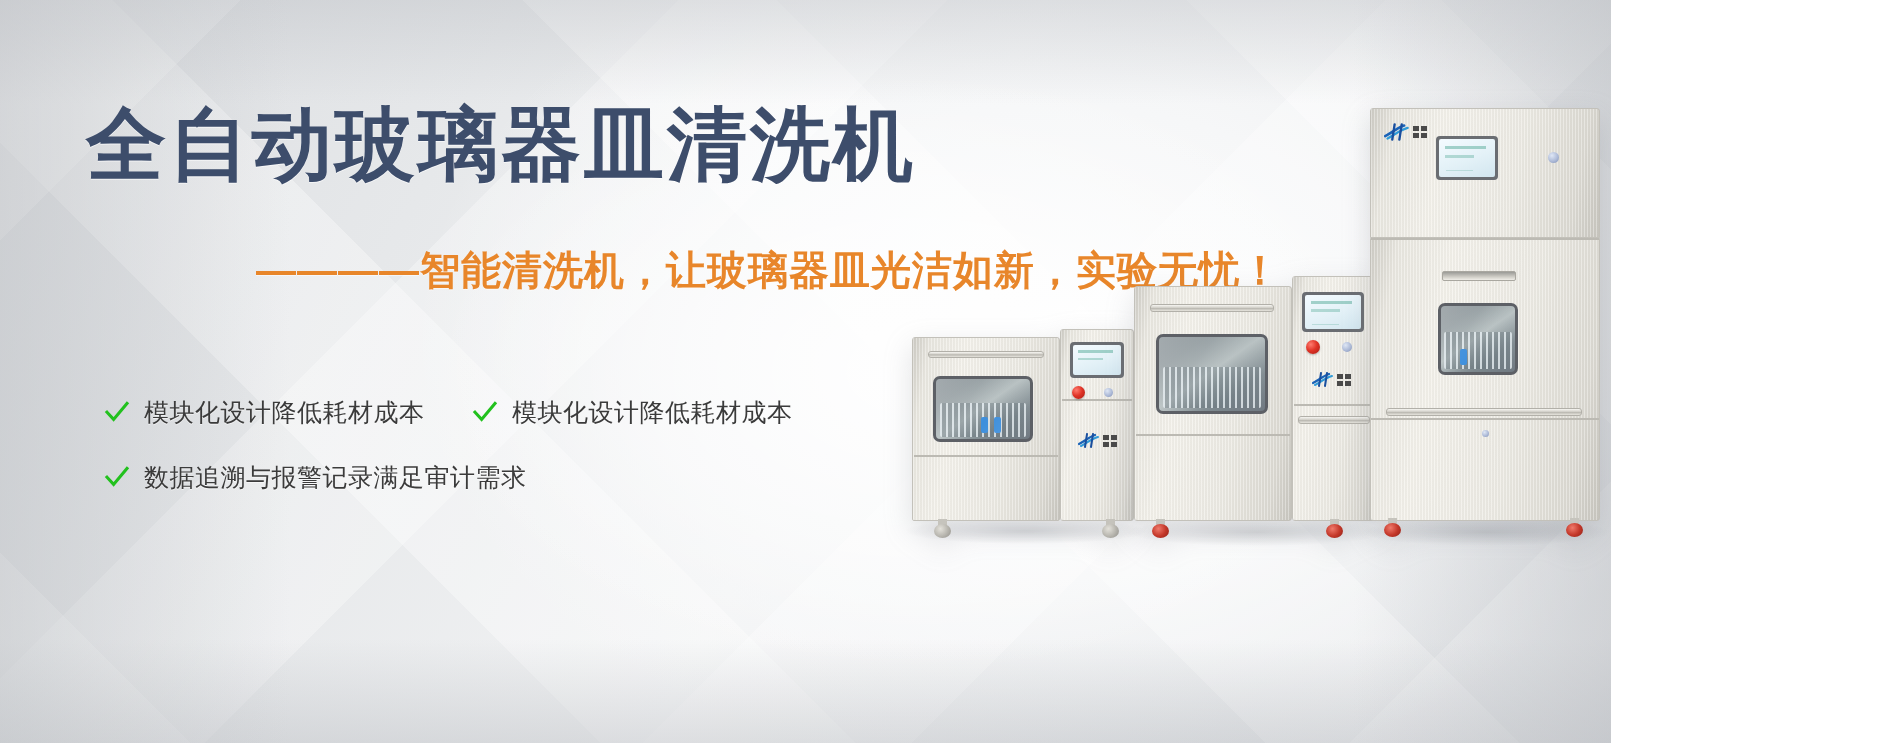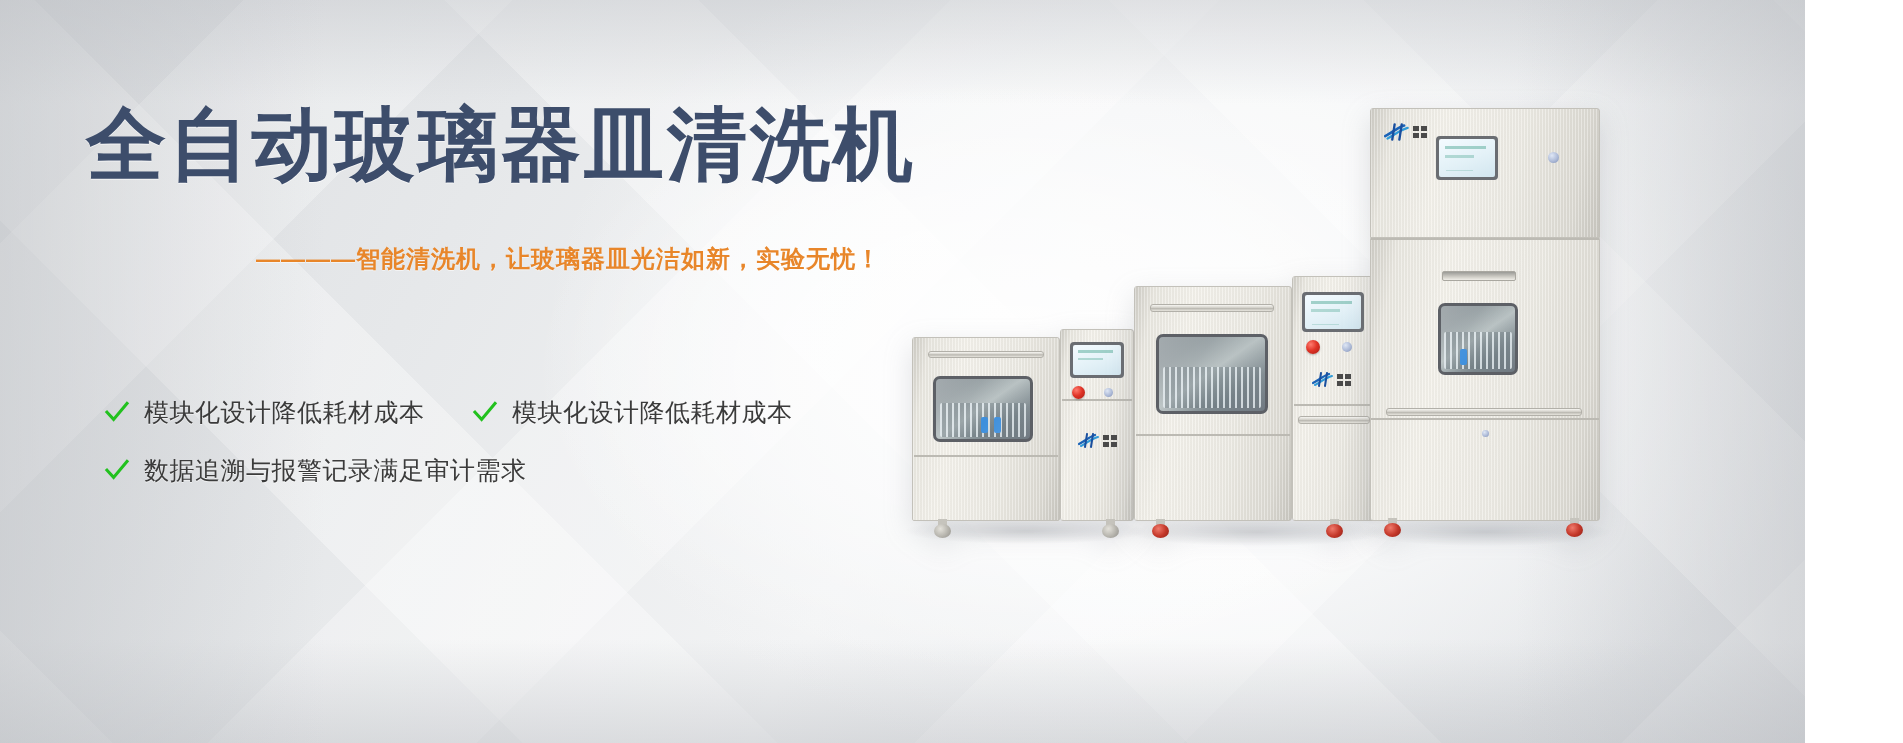--- a/index.html
+++ b/index.html
@@ -6,21 +6,21 @@
     margin: 0;
     padding: 0;
     background: #ffffff;
   }
   body {
     font-family: "Liberation Sans", "DejaVu Sans", sans-serif;
   }
 
   .banner {
     position: relative;
-    width: 1805px;
+    width: 1611px;
     height: 743px;
     overflow: hidden;
     background: #e9eaec;
   }
 
   
   .bg-base {
     position: absolute;
     inset: 0;
     background:
@@ -90,37 +90,37 @@
     color: #3d4d6b;
     line-height: 1.05;
     white-space: nowrap;
     text-shadow: 0 1px 0 rgba(255,255,255,0.6);
   }
 
   .subhead {
     position: absolute;
     left: 256px;
     top: 243px;
-    font-size: 24px;
+    font-size: 40px;
     font-weight: bold;
     letter-spacing: 1px;
     color: #e8862a;
     white-space: nowrap;
     text-shadow: 0 1px 0 rgba(255,255,255,0.5);
   }
 
   .features {
     position: absolute;
     left: 104px;
     top: 383px;
     width: 860px;
     display: grid;
     grid-template-columns: 368px auto;
     grid-template-rows: 58px 58px;
-    row-gap: 0px;
+    row-gap: 7px;
     align-items: center;
   }
   .feature {
     display: flex;
     align-items: center;
     gap: 14px;
     white-space: nowrap;
   }
   .check-icon {
     width: 26px;

